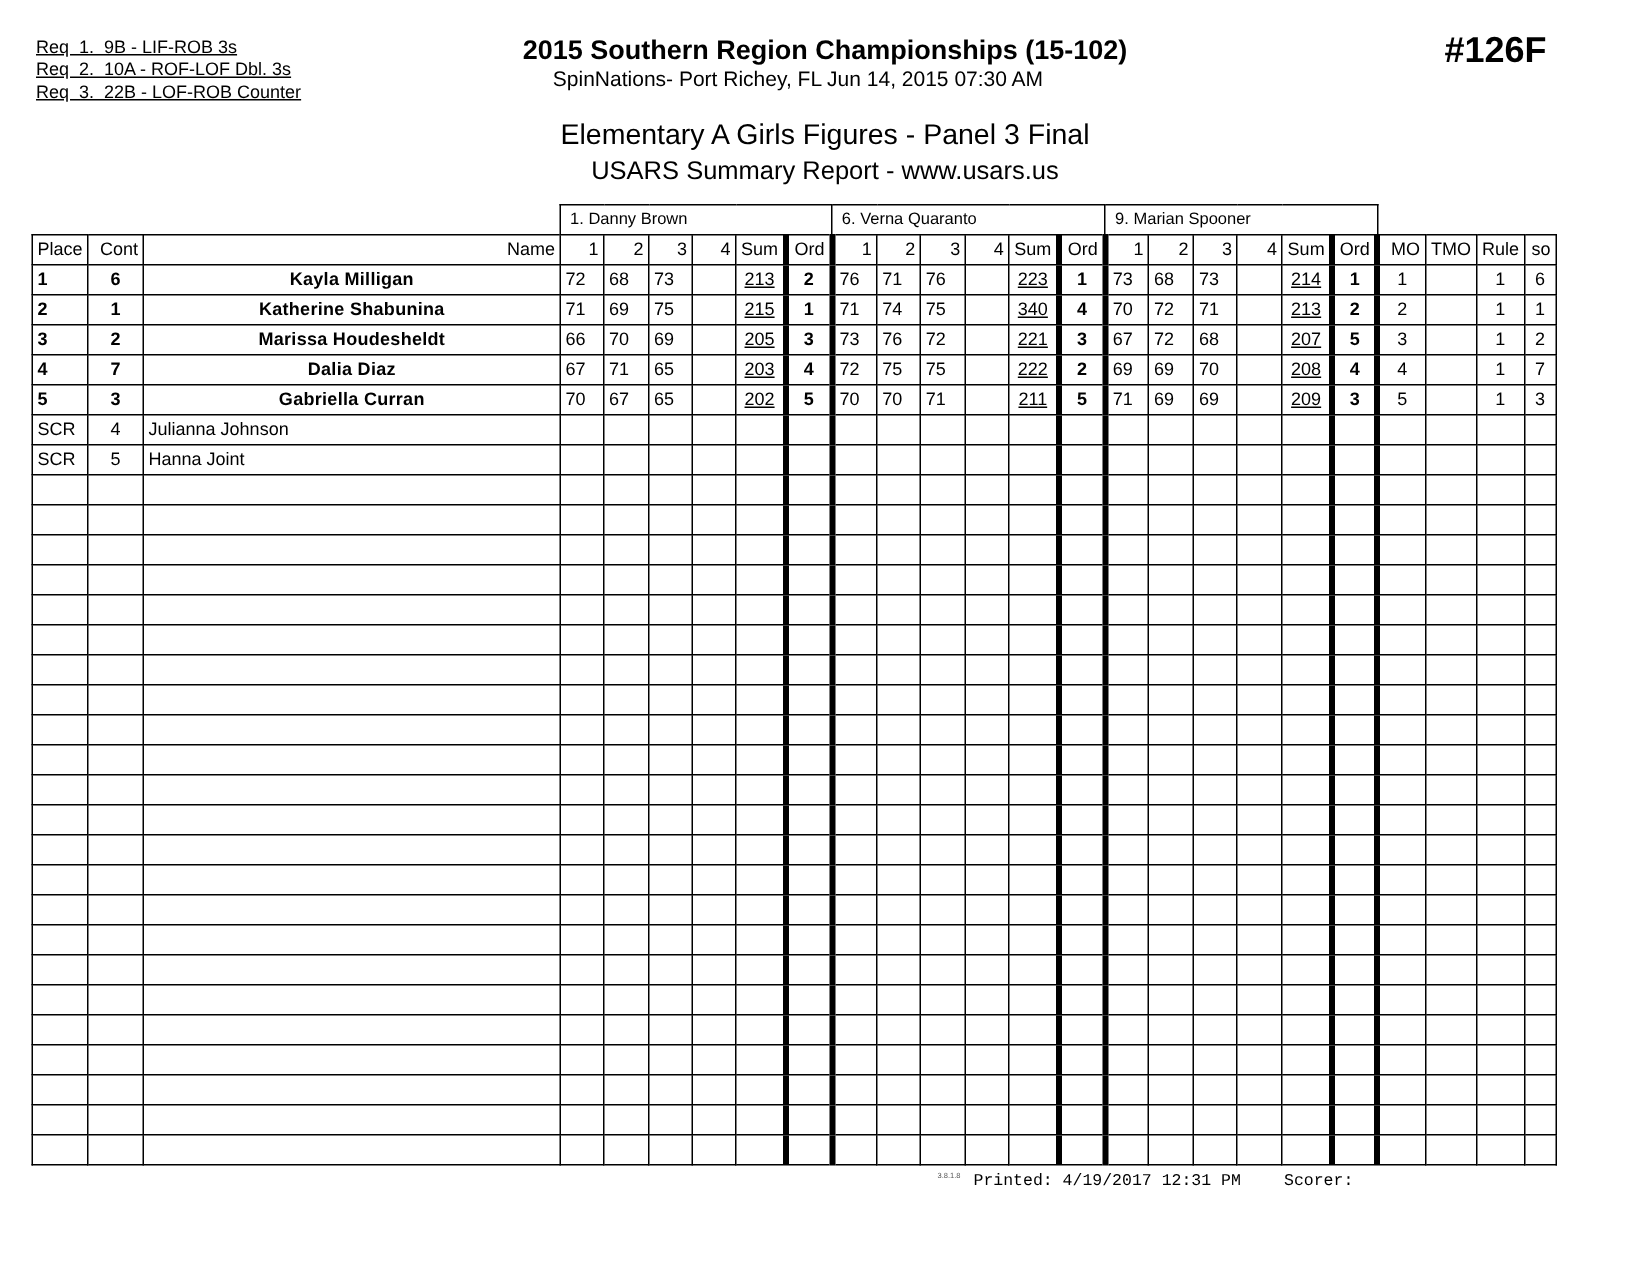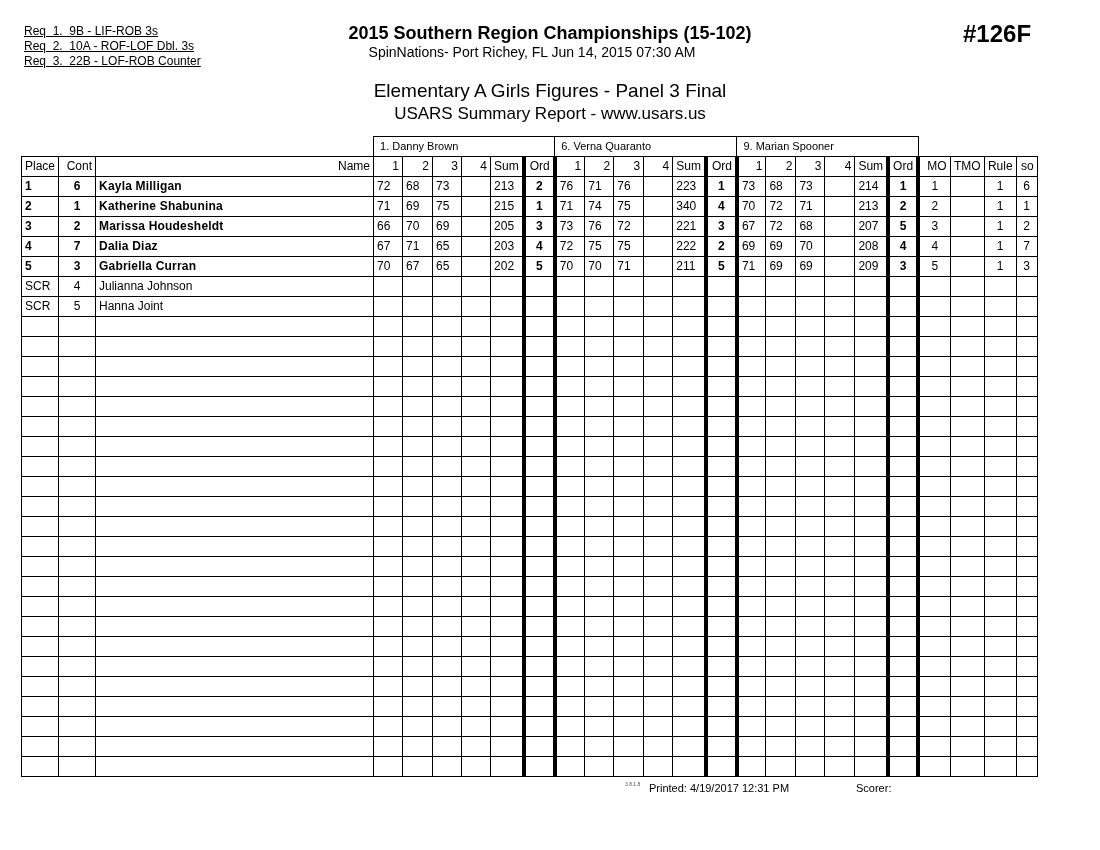--- a/index.html
+++ b/index.html
@@ -18,26 +18,26 @@
                font-size:12px; }
   table.grid td { border:1px solid #000; height:19px; padding:0 3px; white-space:nowrap; overflow:hidden;
                   line-height:19px; }
   .judgehdr td.blank { border:none; }
   .judgehdr td.jname { text-align:left; font-size:11px; padding-left:6px; }
   .colhdr td { text-align:center; padding:0 2px; }
   .colhdr td.left { text-align:right; }
   .colhdr td { border-bottom:3px double #000;text-align:right; }
   td.thickL { border-left:4px solid #000 !important; }
   td.c { text-align:center; }
-  td.r { text-align:left; }
+  td.r { text-align:center;text-decoration:underline; }
   td.b { font-weight:bold; }
   td.namecell { text-align:left; padding-left:6px; }
   td.placecell { text-align:left; }
-  tr.dat td.b.namecell { letter-spacing:0.2px; }
-  .footer { position:absolute; top:782px; font-size:11px; }
+  tr.dat td.b.namecell { letter-spacing:0.2px;text-align:center; }
+  .footer { position:absolute; top:782px; font-size:11px;font-family:Liberation Mono, monospace; }
   .ver { position:absolute; left:625px; top:781px; font-size:5px; color:#555; }
 </style>
 </head>
 <body>
 
 <div class="reqs">
   <div>Req  1.  9B - LIF-ROB 3s</div>
   <div>Req  2.  10A - ROF-LOF Dbl. 3s</div>
   <div>Req  3.  22B - LOF-ROB Counter</div>
 </div>

